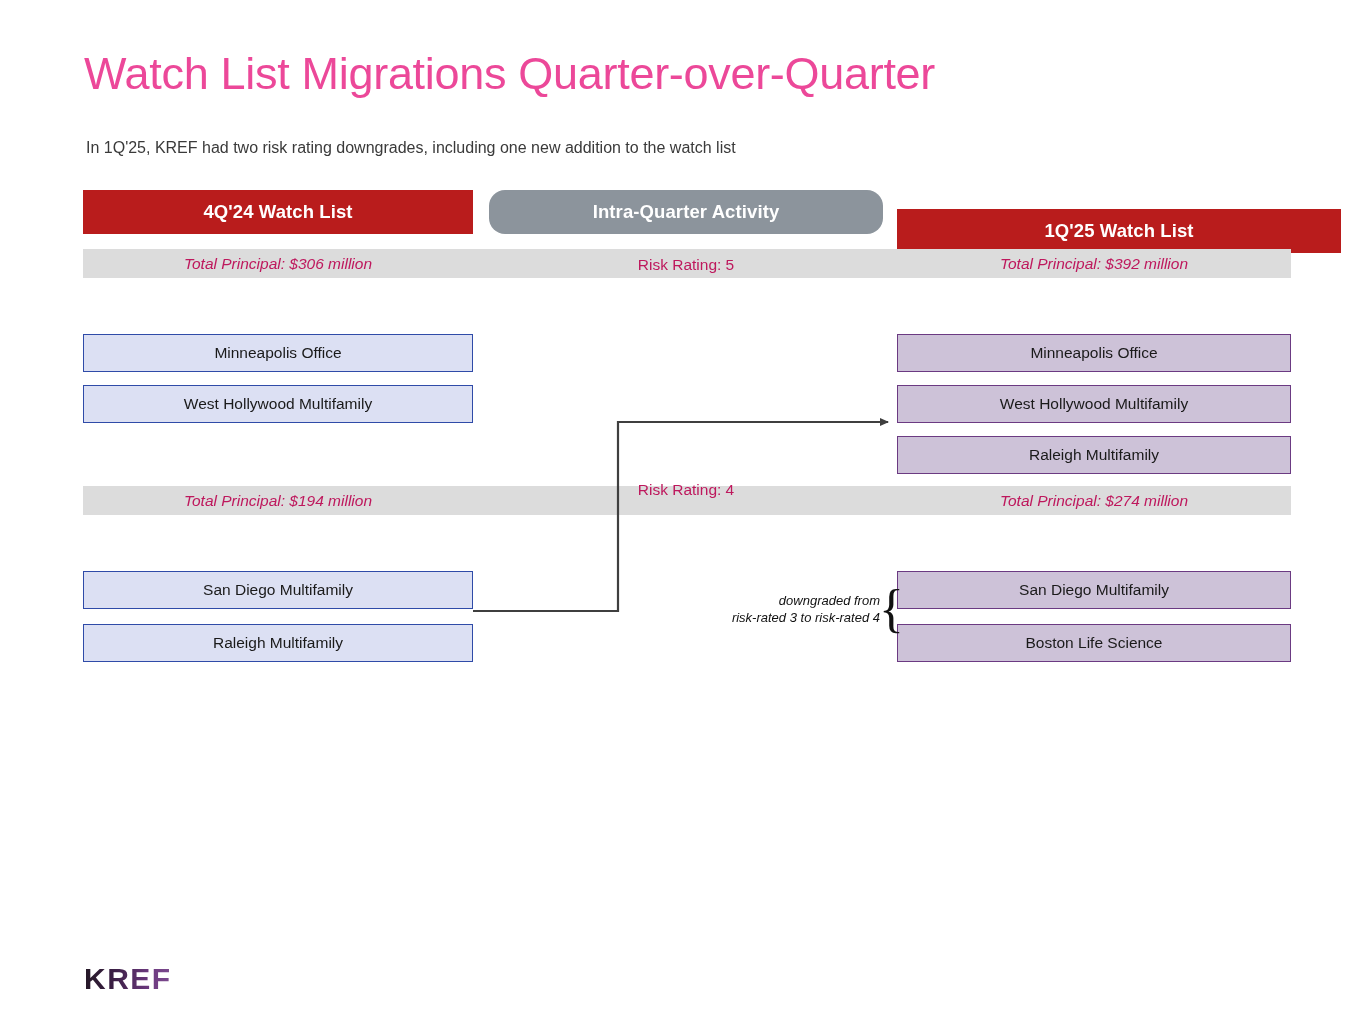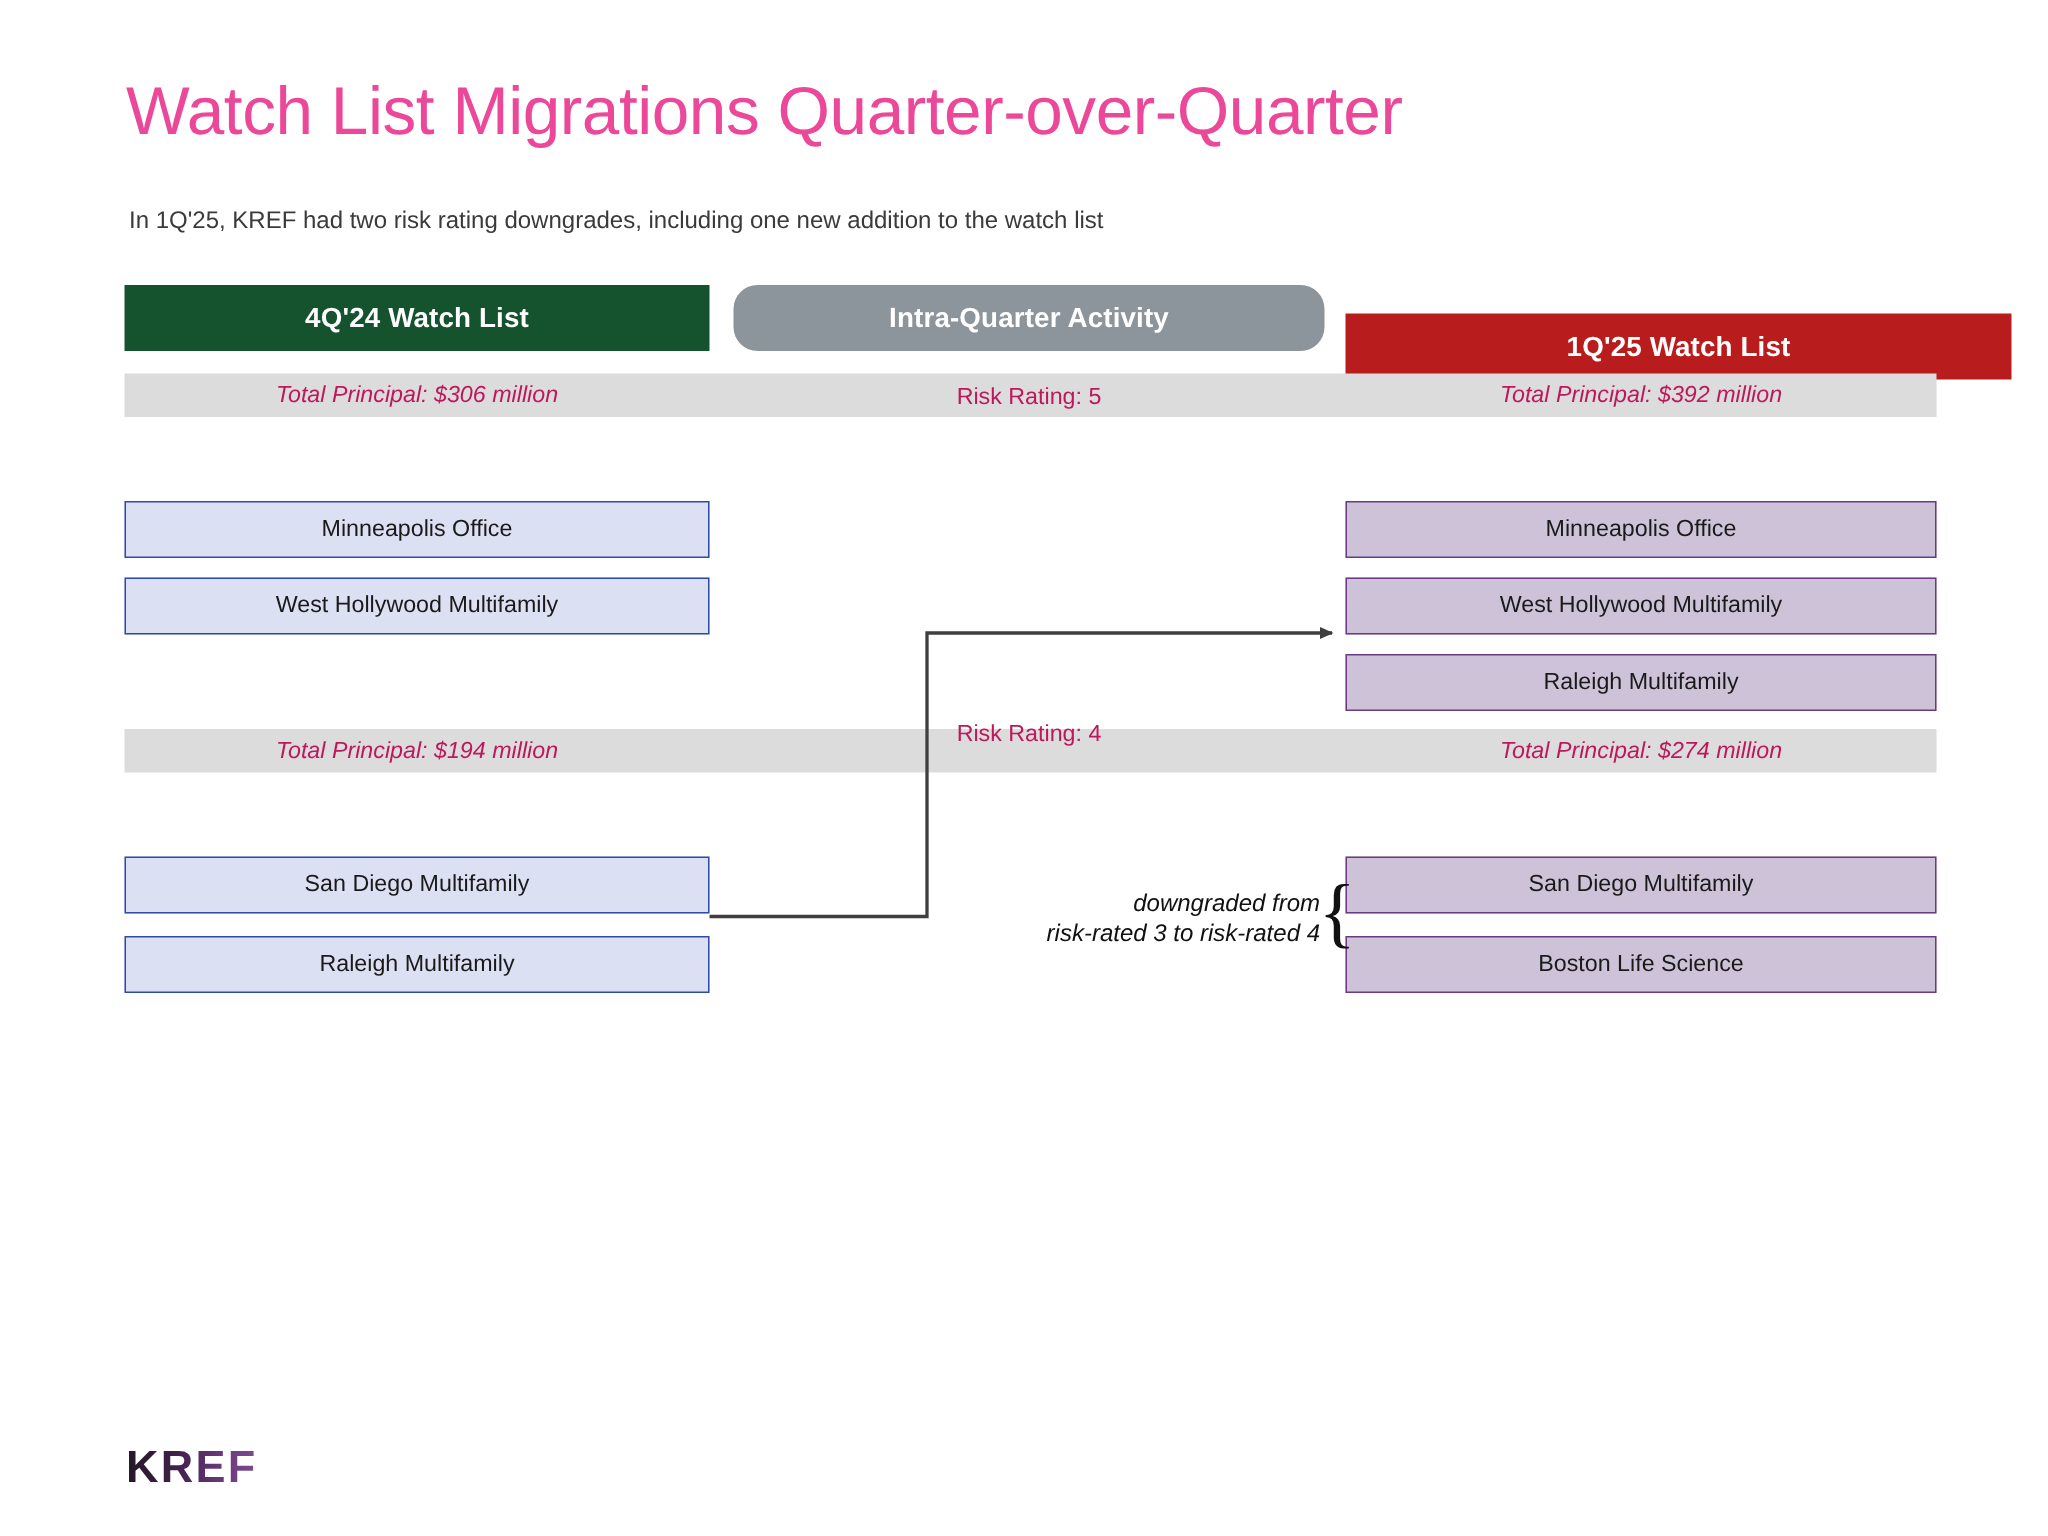--- a/index.html
+++ b/index.html
@@ -43,21 +43,21 @@
     position: absolute;
     height: 44px;
     display: flex;
     align-items: center;
     justify-content: center;
     color: #ffffff;
     font-size: 18.5px;
     font-weight: bold;
     letter-spacing: 0.1px;
   }
-  .hdr-left   { left: 83px;  top: 190px; width: 390px; background: #14532d; }
+  .hdr-left   { left: 83px;  top: 190px; width: 390px; background: #b91c1c; }
   .hdr-mid    { left: 489px; top: 190px; width: 394px; background: #8c949c; border-radius: 16px; }
   .hdr-right  { left: 897px; top: 190px; width: 444px; background: #b91c1c; margin-top: 19px; }
 
   
   .grey-band {
     position: absolute;
     left: 83px;
     width: 1208px;
     height: 29px;
     background: #dcdcdc;
@@ -109,21 +109,21 @@
   
   .connector { position: absolute; left: 0; top: 0; pointer-events: none; }
 
   
   .annotation {
     position: absolute;
     left: 670px;
     top: 593px;
     width: 210px;
     text-align: right;
-    font-size: 16px;
+    font-size: 13px;
     font-style: italic;
     line-height: 1.28;
     color: #111111;
   }
   .brace {
     position: absolute;
     left: 879px;
     top: 583px;
     font-size: 52px;
     line-height: 1;

